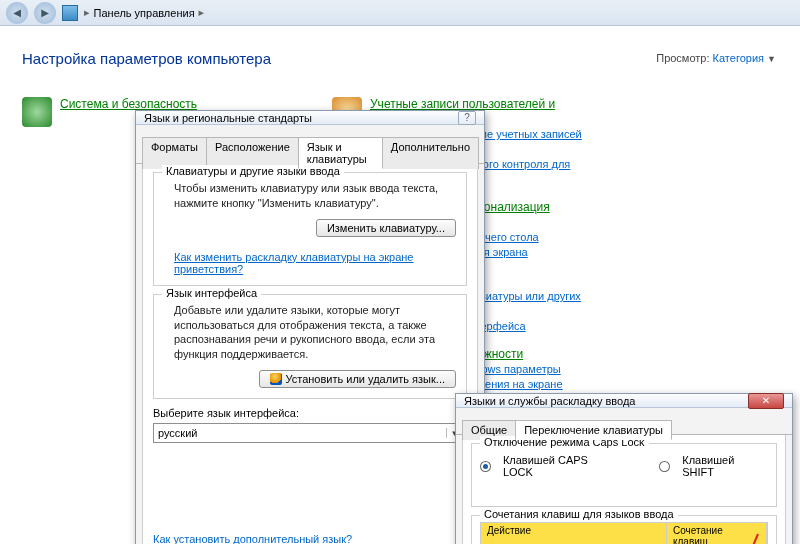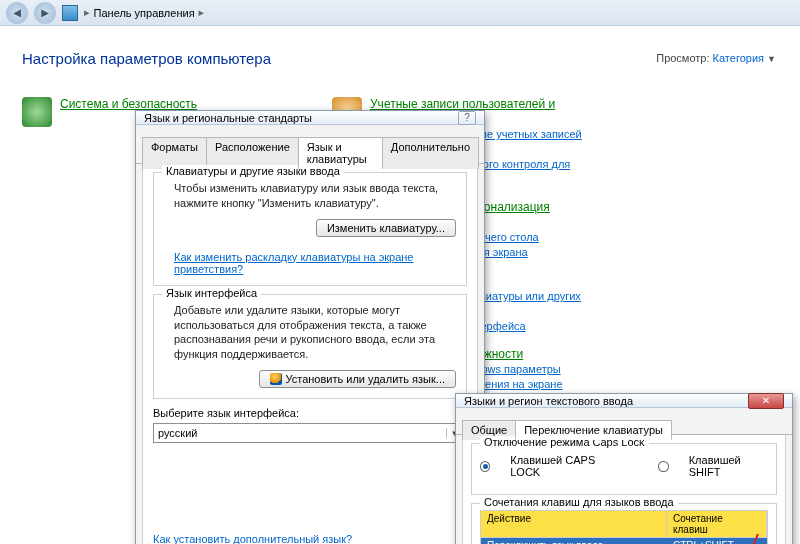--- a/index.html
+++ b/index.html
@@ -43,21 +43,21 @@
 .btn-row { display: flex; justify-content: flex-end; }
 .shield { width: 12px; height: 12px; display: inline-block; background: radial-gradient(circle at 40% 30%, #ffd75c,#e08a00 60%,#0057b8 60%); border-radius: 2px; margin-right: 4px; vertical-align: -2px; }
 .link-u { color: #0066cc; text-decoration: underline; cursor: pointer; font-size: 11px; }
 .label { font-size: 11px; margin: 6px 0 4px 0; }
 .dropdown { width: 100%; height: 20px; border: 1px solid #8e8e8e; background: #fff; display: flex; align-items: center; padding: 0 4px; font-size: 11px; cursor: pointer; }
 .dropdown .dd-arrow { margin-left: auto; font-size: 9px; color: #444; width: 16px; text-align: center; border-left: 1px solid #bbb; }
 
 .dialog2 { left: 455px; top: 393px; width: 338px; }
 .dlg2-body { background: #fff; margin: 0 6px 0 6px; padding: 8px 8px 0 8px; border: 1px solid #ccc; border-top: none; }
 .radio-row { display: flex; gap: 40px; margin: 4px 0 8px 0; font-size: 11px; }
-.radio-row label { display: flex; align-items: center; gap: 20px; cursor: pointer; }
+.radio-row label { display: flex; align-items: center; gap: 12px; cursor: pointer; }
 .radio { width: 11px; height: 11px; border: 1px solid #666; border-radius: 50%; display: inline-flex; align-items: center; justify-content: center; }
 .radio.checked::after { content: ""; width: 5px; height: 5px; background: #1a5da8; border-radius: 50%; }
 .table-head { display: flex; font-size: 10px; background: #fde047; border: 1px solid #ccc; }
 .th { padding: 2px 6px; border-right: 1px solid #ccc; }
 .th1 { flex: 1; }
 .th2 { width: 100px; }
 .trow { display: flex; font-size: 10px; border: 1px solid #ccc; border-top: none; }
 .td1 { flex: 1; padding: 2px 6px; }
 .td2 { width: 100px; padding: 2px 6px; }
 .trow.sel { background: #2b6fbd; color: #fff; }
@@ -165,30 +165,30 @@
       <span>русский</span>
       <span class="dd-arrow">▾</span>
     </div>
     <div style="margin-top:90px"><span class="link-u">Как установить дополнительный язык?</span></div>
   </div>
 
 </div>
 
 <div class="dialog dialog2">
   <div class="dlg-title">
-    <span>Языки и регион текстового ввода</span>
+    <span>Языки и службы раскладку ввода</span>
     <div class="spacer"></div>
     <div class="dlg-close">✕</div>
   </div>
   <div class="tabs">
     <div class="tab">Общие</div>
     <div class="tab active">Переключение клавиатуры</div>
   </div>
   <div class="dlg2-body">
-    <div class="group" style="padding:6px 8px 8px 8px">
+    <div class="group" style="padding:6px 8px 20px 8px">
       <div class="group-title">Отключение режима Caps Lock</div>
       <div class="radio-row">
         <label>
             <span class="radio checked"></span>
             <span>Клавишей CAPS LOCK</span>
           </label>
         <label>
             <span class="radio"></span>
             <span>Клавишей SHIFT</span>
           </label>

